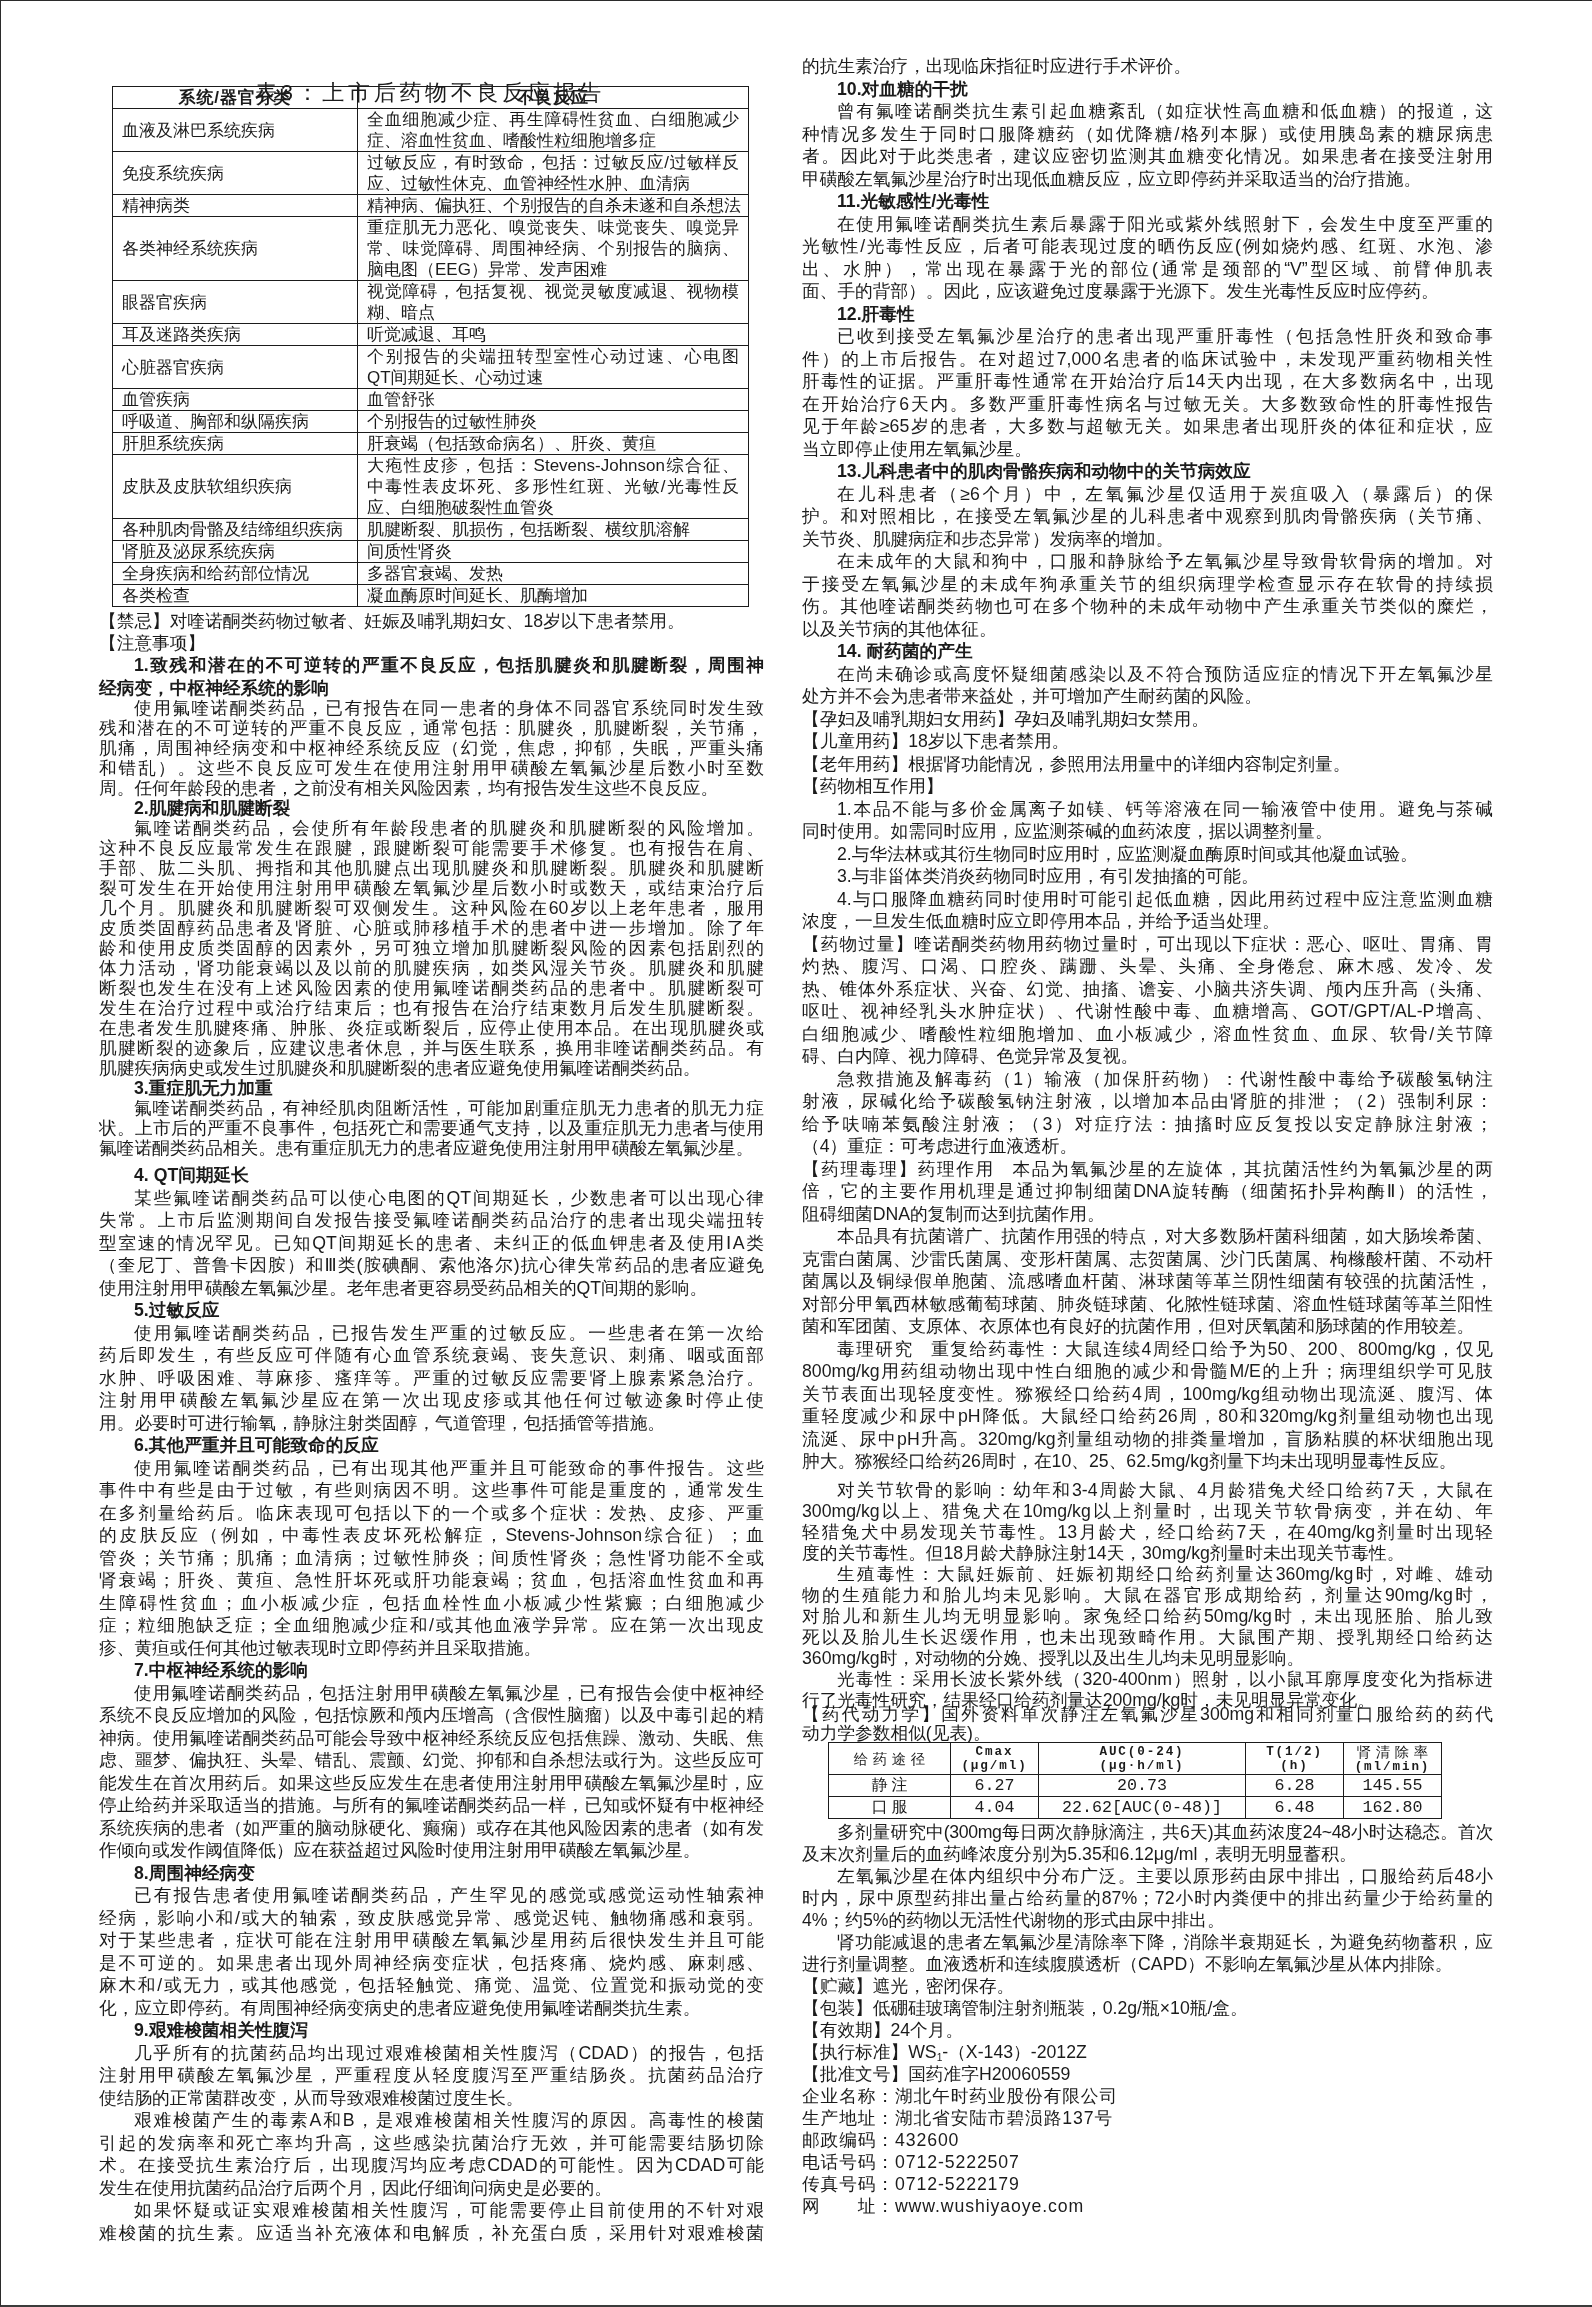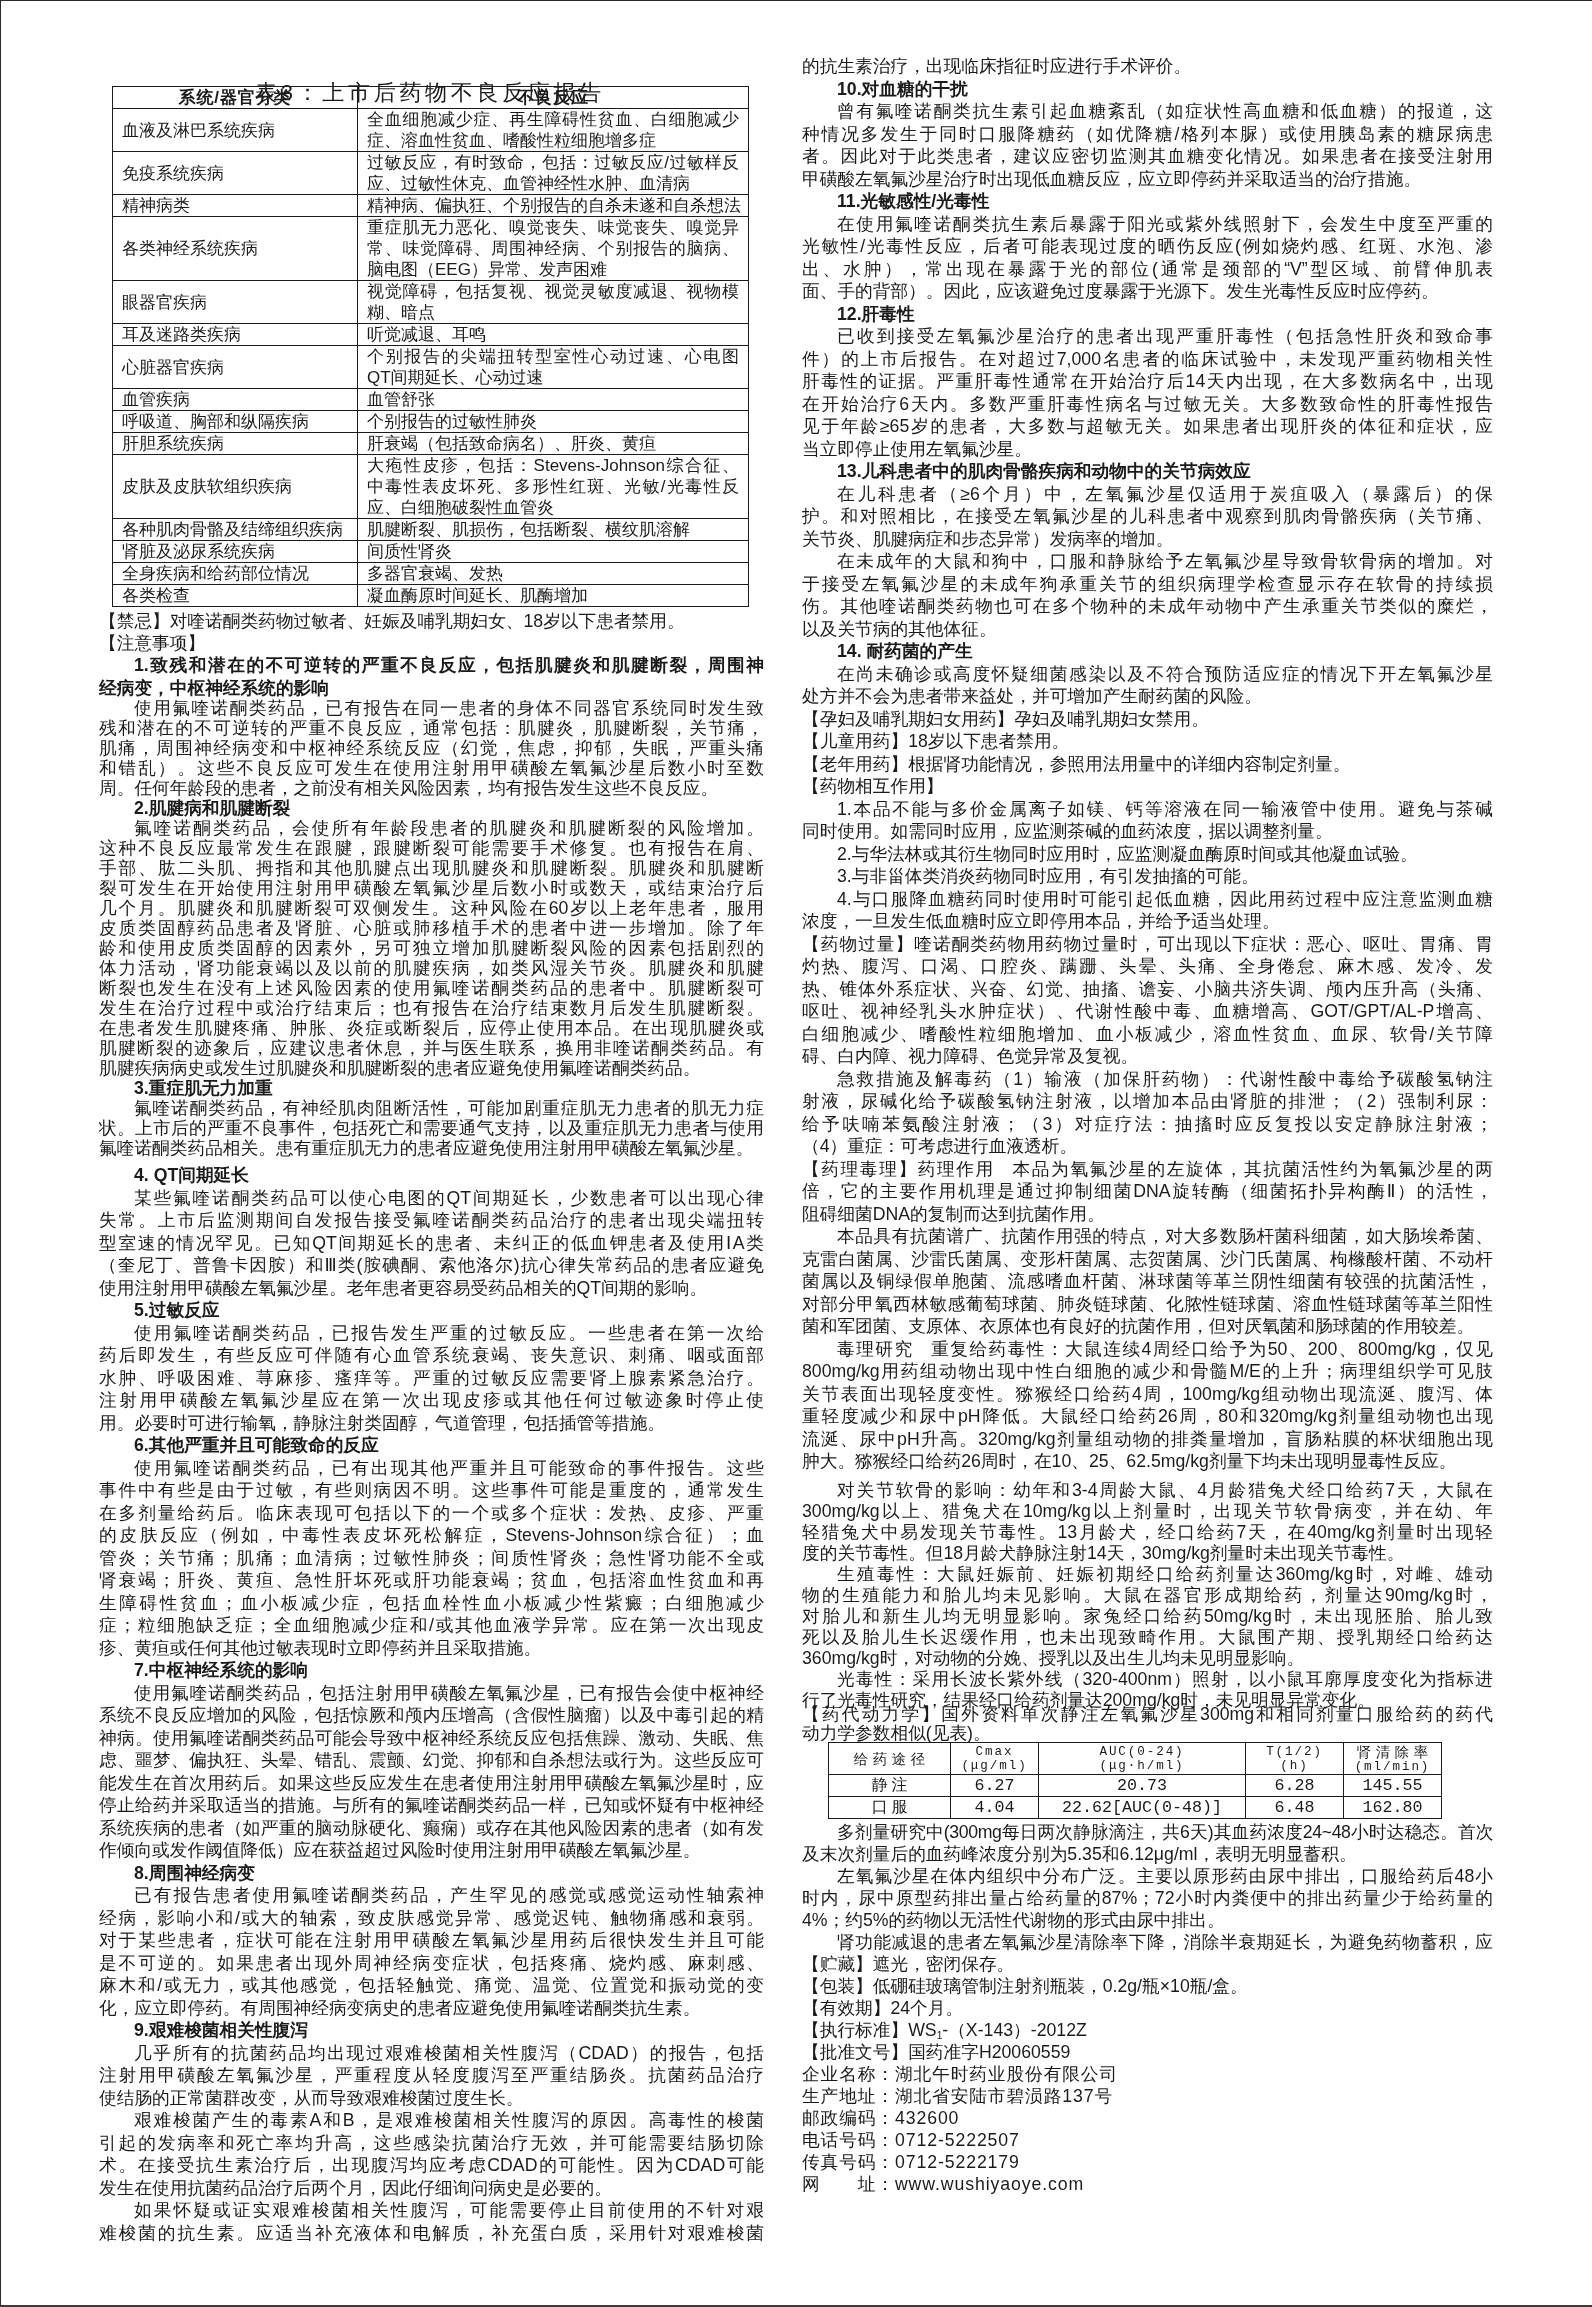--- a/index.html
+++ b/index.html
@@ -22,21 +22,21 @@
 table.adr{position:absolute;left:112px;top:86px;width:636px;border-collapse:collapse;table-layout:fixed;font-size:17px;}
 table.adr th,table.adr td{border:0.9px solid #1b1b1b;padding:0 9px;line-height:21px;vertical-align:middle;}
 table.adr th{font-weight:bold;text-align:center;border-top-width:1.4px;border-bottom-width:1.4px;letter-spacing:0.9px;white-space:nowrap;}
 table.adr td.sys{text-align:left;white-space:nowrap;}
 .cl{white-space:nowrap;height:21px;line-height:21px;text-align:left;}
 .cl.j{text-align:justify;text-align-last:justify;}
 
 table.pk{position:absolute;left:828px;top:1742px;width:613px;border-collapse:collapse;table-layout:fixed;}
 table.pk th,table.pk td{border:0.9px solid #1b1b1b;padding:0;text-align:center;vertical-align:middle;white-space:nowrap;}
 table.pk th{height:32px;border-top-width:1.4px;border-bottom-width:1.4px;font-weight:normal;}
-table.pk .hl{display:block;line-height:14px;font-family:"Liberation Mono","DejaVu Sans Mono",monospace;font-size:12.6px;letter-spacing:1.9px;}
+table.pk .hl{display:block;line-height:14px;font-family:"Liberation Mono","DejaVu Sans Mono",monospace;font-size:12.6px;letter-spacing:1.9px;font-weight:bold;}
 table.pk .hc{display:block;line-height:16px;font-size:14.4px;letter-spacing:4.6px;padding-left:4.6px;}
 table.pk td{height:21.4px;font-family:"Liberation Mono","DejaVu Sans Mono",monospace;font-size:16.7px;}
 table.pk td.route{font-family:Liberation Sans, sans-serif;font-size:16px;letter-spacing:3.7px;padding-left:4px;}
 </style>
 </head>
 <body>
 
 <div class="frame"></div>
 
 <div>
@@ -391,20 +391,21 @@
     </tbody>
   </table>
 
   <div class="blk R" style="top:1821px;--lh:22px">
     <div class="ln ind j tight">多剂量研究中(300mg每日两次静脉滴注，共6天)其血药浓度24~48小时达稳态。首次</div>
     <div class="ln">及末次剂量后的血药峰浓度分别为5.35和6.12μg/ml，表明无明显蓄积。</div>
     <div class="ln ind j">左氧氟沙星在体内组织中分布广泛。主要以原形药由尿中排出，口服给药后48小</div>
     <div class="ln j">时内，尿中原型药排出量占给药量的87%；72小时内粪便中的排出药量少于给药量的</div>
     <div class="ln">4%；约5%的药物以无活性代谢物的形式由尿中排出。</div>
     <div class="ln ind j">肾功能减退的患者左氧氟沙星清除率下降，消除半衰期延长，为避免药物蓄积，应</div>
+    <div class="ln">进行剂量调整。血液透析和连续腹膜透析（CAPD）不影响左氧氟沙星从体内排除。</div>
 
     <div class="ln"><span>【贮藏】</span><span>遮光，密闭保存。</span></div>
     <div class="ln"><span>【包装】</span><span>低硼硅玻璃管制注射剂瓶装，0.2g/瓶×10瓶/盒。</span></div>
     <div class="ln"><span>【有效期】</span><span>24个月。</span></div>
     <div class="ln"><span>【执行标准】</span><span>WS</span><sub>1</sub><span>-（X-143）-2012Z</span></div>
     <div class="ln"><span>【批准文号】</span><span>国药准字H20060559</span></div>
     <div class="ln mf"><span>企业名称：</span><span>湖北午时药业股份有限公司</span></div>
     <div class="ln mf"><span>生产地址：</span><span>湖北省安陆市碧涢路137号</span></div>
     <div class="ln mf"><span>邮政编码：</span><span>432600</span></div>
     <div class="ln mf"><span>电话号码：</span><span>0712-5222507</span></div>

